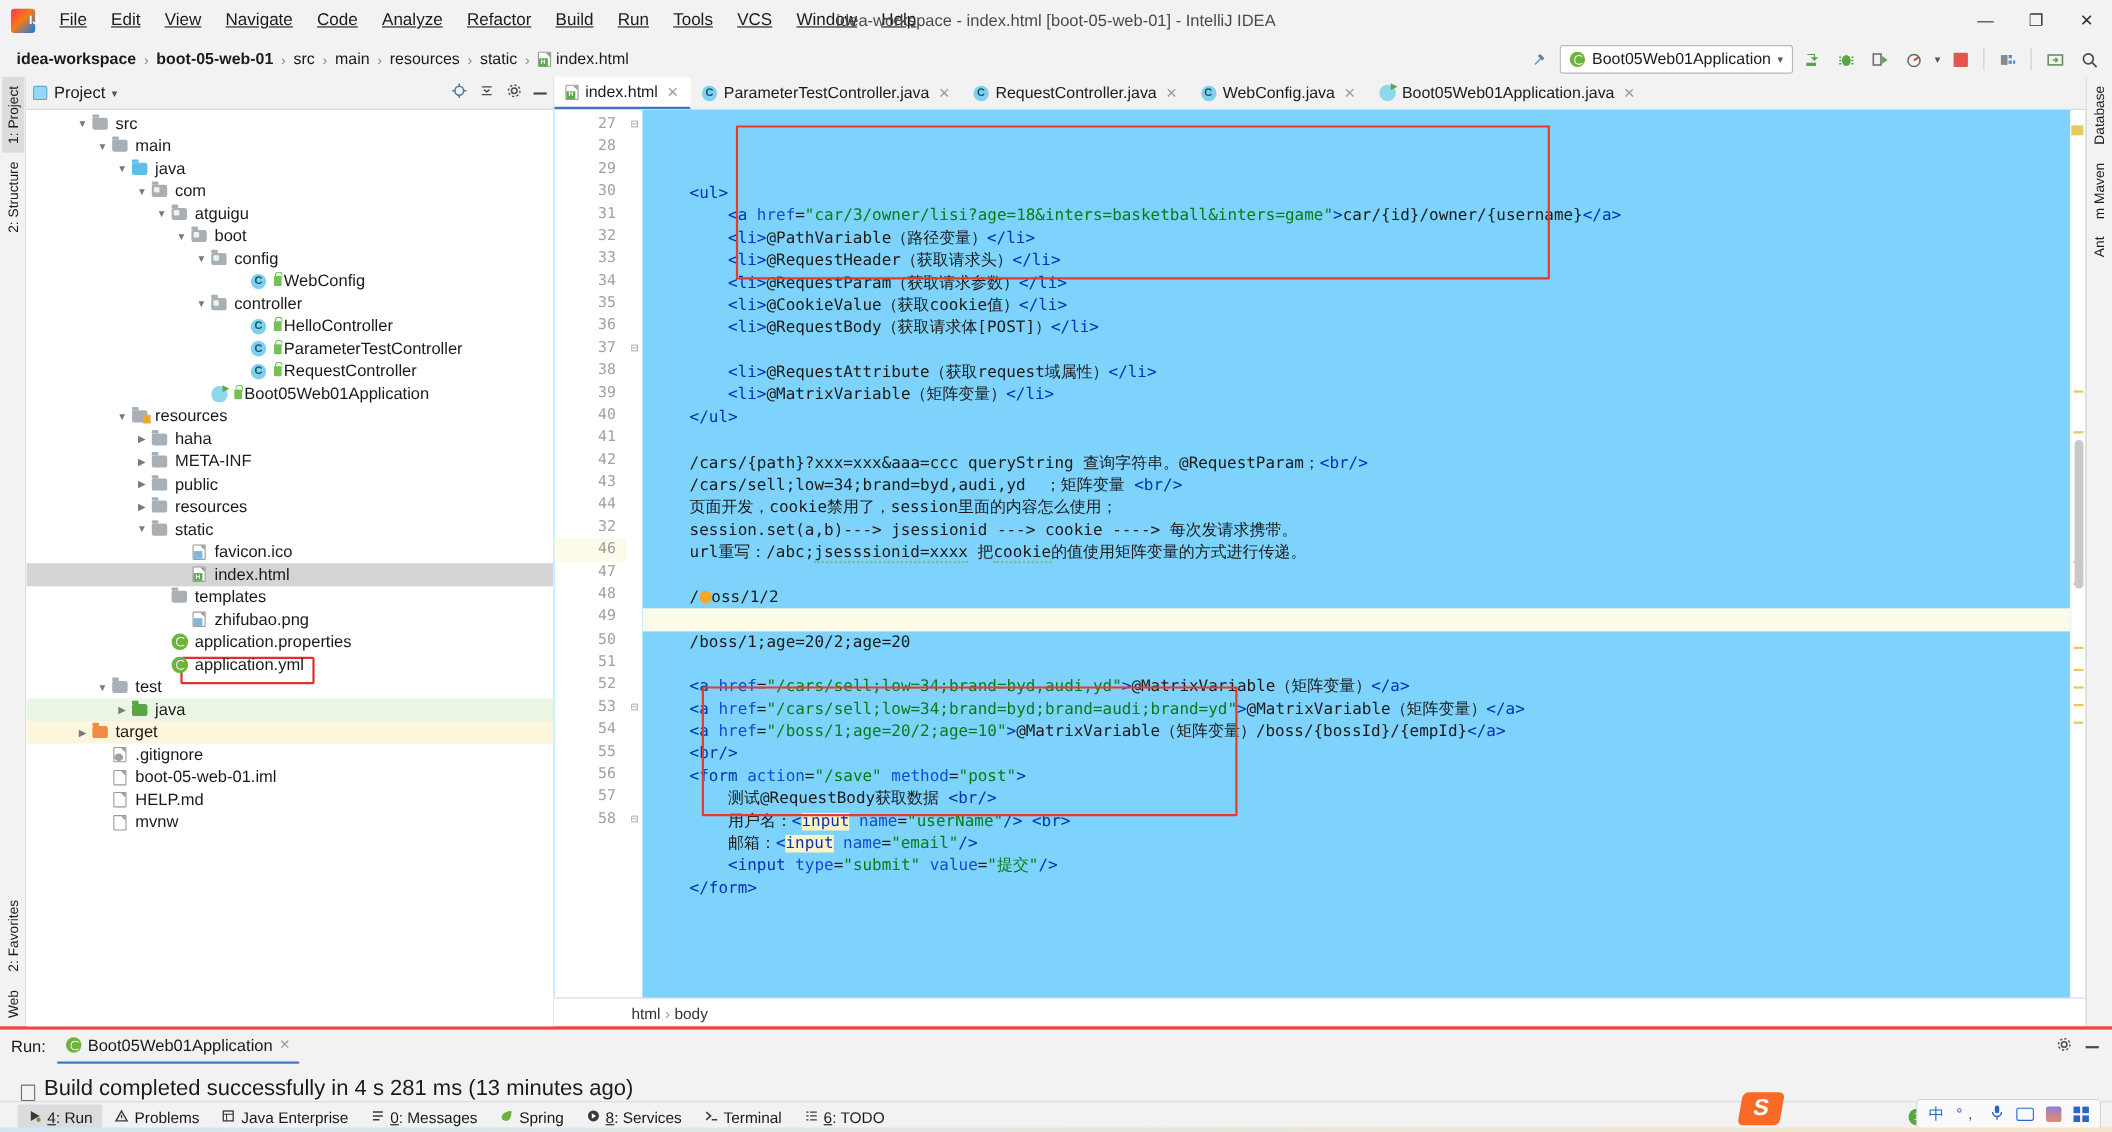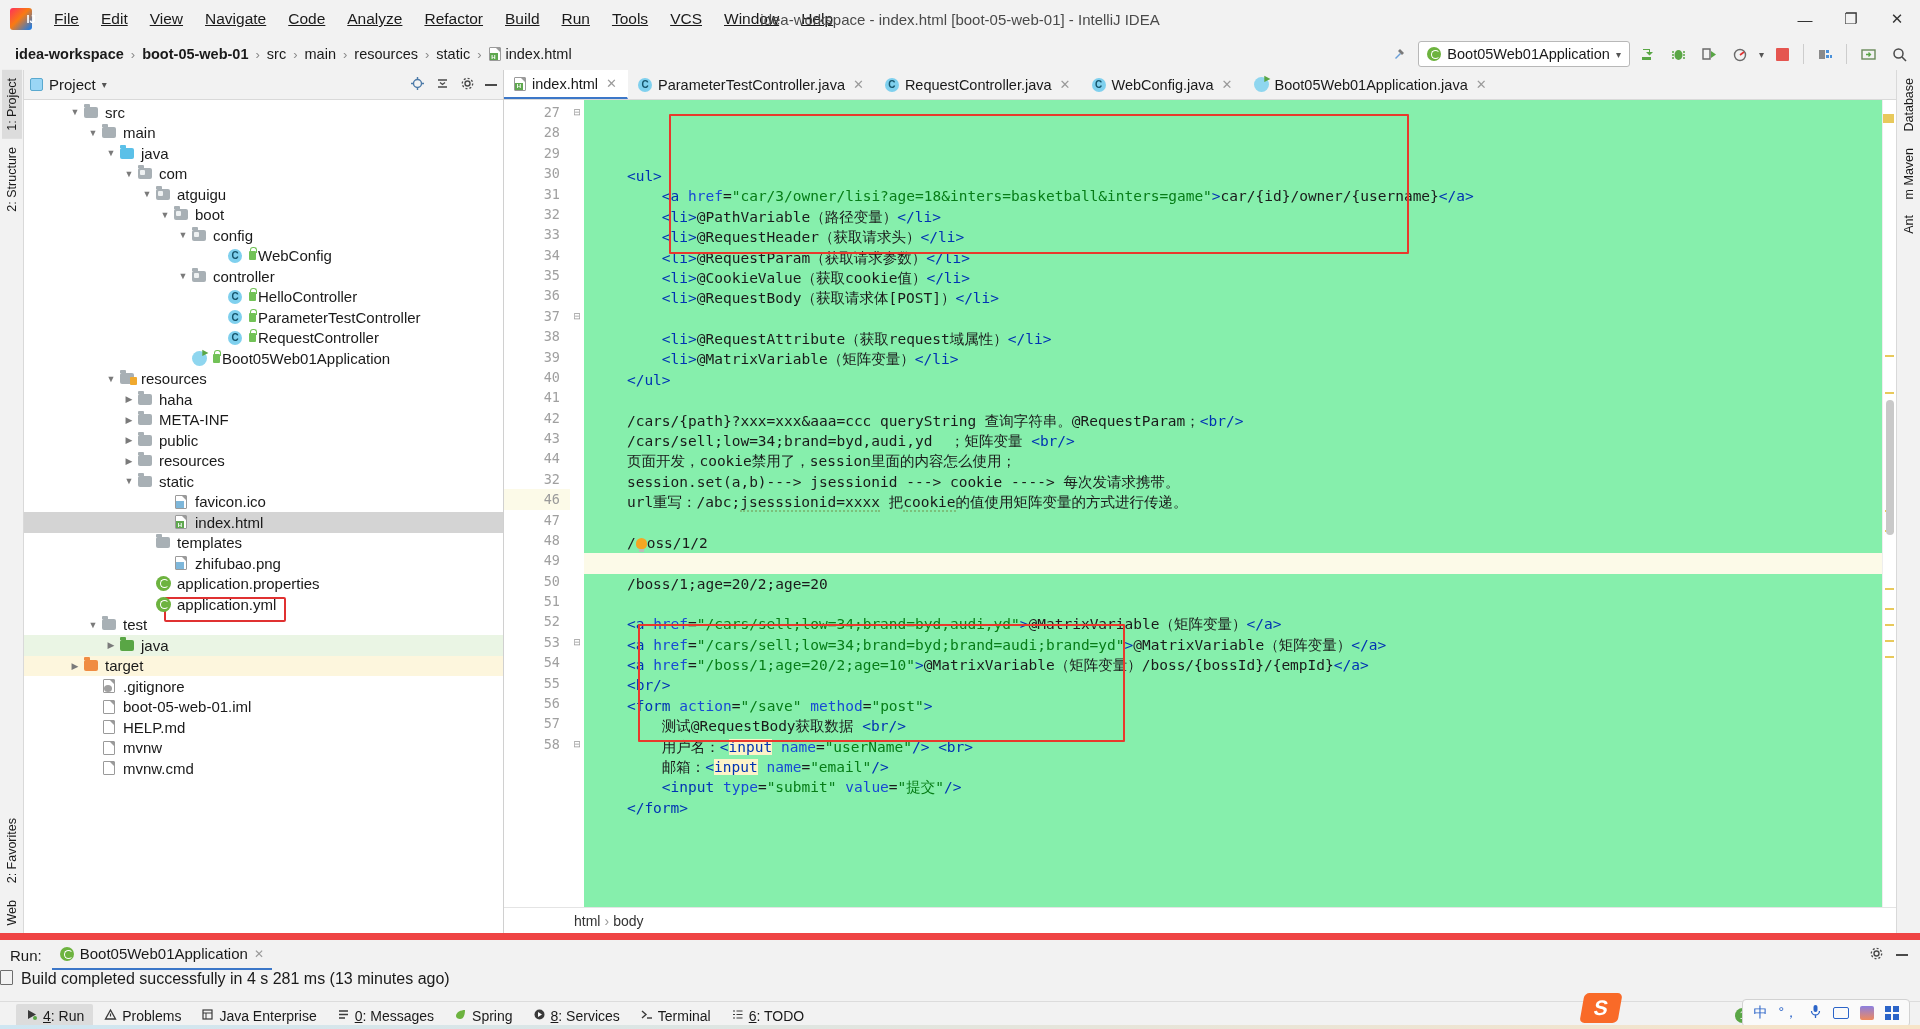--- a/index.html
+++ b/index.html
@@ -118,21 +118,21 @@
   .label { padding-left:2px; }
   .hl-box { position:absolute; border:2px solid #e03131; border-radius:2px; pointer-events:none; }
 
   
   .editor-pane { flex:1; display:flex; flex-direction:column; min-width:0; background:#fff; }
   .tabbar { height:30px; background:#f2f2f2; display:flex; align-items:stretch; flex:none; border-bottom:1px solid #d9d9d9; }
   .etab { display:flex; align-items:center; gap:6px; padding:0 10px; font-size:14.5px; border-right:1px solid transparent; cursor:default; }
   .etab.active { background:#fff; border-bottom:2px solid #3c77c8; }
   .etab .x { color:#9a9a9a; font-size:13px; padding-left:2px; }
 
-  .code-area { flex:1; display:flex; position:relative; overflow:hidden; background:#86efac; }
+  .code-area { flex:1; display:flex; position:relative; overflow:hidden; background:#7dd3fc; }
   .gutter {
     width:66px; background:#fff; color:#a0a0a0; text-align:right; flex:none;
     font-family:"DejaVu Sans Mono", monospace; font-size:13.5px; padding-top:2px; user-select:none;
     position:relative;
   }
   .gutter .gline { height:20.38px; line-height:20.38px; padding-right:10px; }
   .gutter .gline.cur { background:#fcfae8; color:#9a9a9a; }
   .foldcol { width:14px; flex:none; background:#fff; padding-top:2px; position:relative; font-size:9px; color:#999; }
   .foldcol .fline { height:20.38px; line-height:20.38px; text-align:center; }
   .code {
@@ -155,26 +155,26 @@
 
   
   .markerstrip { width:14px; background:#fff; flex:none; position:relative; border-left:1px solid #eee; }
   .mk { position:absolute; right:2px; width:9px; height:2px; }
   .scroll-thumb { position:absolute; right:2px; width:8px; background:#c9c9c9; border-radius:4px; }
 
   .bcbar { height:26px; background:#fff; border-top:1px solid #e4e4e4; display:flex; align-items:center; padding-left:70px; gap:4px; font-size:14px; color:#333; flex:none;}
   .bcbar .sep { color:#999; }
 
   
-  .runwin { height:68px; background:#f2f2f2; border-top:7px solid #ef4444; flex:none; display:flex; flex-direction:column; }
+  .runwin { height:68px; background:#f2f2f2; border-top:3px solid #ef4444; flex:none; display:flex; flex-direction:column; }
   .runwin-head { height:32px; display:flex; align-items:center; gap:10px; padding-left:10px; }
   .runwin-label { font-size:15px; }
   .runtab { display:flex; align-items:center; gap:6px; font-size:15px; padding:5px 8px 6px; border-bottom:2px solid #3c77c8; }
   .runwin-right { margin-left:auto; display:flex; align-items:center; gap:12px; padding-right:12px; color:#4b4b4b; }
-  .buildmsg { height:34px; display:flex; align-items:flex-start; gap:8px; padding-left:0; font-size:16px; background:#f2f2f2; }
+  .buildmsg { height:34px; display:flex; align-items:flex-end; gap:8px; padding-left:19px; font-size:20px; background:#f2f2f2; }
   .msg-ico { width:13px; height:15px; border:1.5px solid #6d6d6d; border-radius:1px; }
 
   
   .statusbar { height:28px; background:#f2f2f2; display:flex; align-items:center; flex:none; border-top:1px solid #dcdcdc; }
   .sb-tabs { display:flex; align-items:center; gap:2px; padding-left:16px; }
   .sb-tab { display:flex; align-items:center; gap:5px; font-size:14px; padding:4px 9px; white-space:nowrap; }
   .sb-tab.active { background:#dcdcdc; border-radius:2px; }
   .sb-tab u { text-decoration:underline; }
   .sb-right { margin-left:auto; display:flex; align-items:center; gap:14px; padding-right:10px; font-size:14px; color:#2b2b2b; }
   .caret-pos { font-size:14px; }
@@ -625,28 +625,20 @@
             </span>
             <span class="label">HELP.md</span>
           </div>
           <div class="trow">
             <span style="display:inline-block;width:62px"></span>
             <span class="arrow"></span>
             <span class="ico">
               <span class="fileico"></span>
             </span>
             <span class="label">mvnw</span>
-          </div>
-          <div class="trow">
-            <span style="display:inline-block;width:62px"></span>
-            <span class="arrow"></span>
-            <span class="ico">
-              <span class="fileico"></span>
-            </span>
-            <span class="label">mvnw.cmd</span>
           </div>
         </div>
     </div>
 
     <div class="editor-pane">
       <div class="tabbar" id="tabbar">
           <div class="etab active">
             <span class="fileico">
               <span class="badge html">H</span>
             </span>

